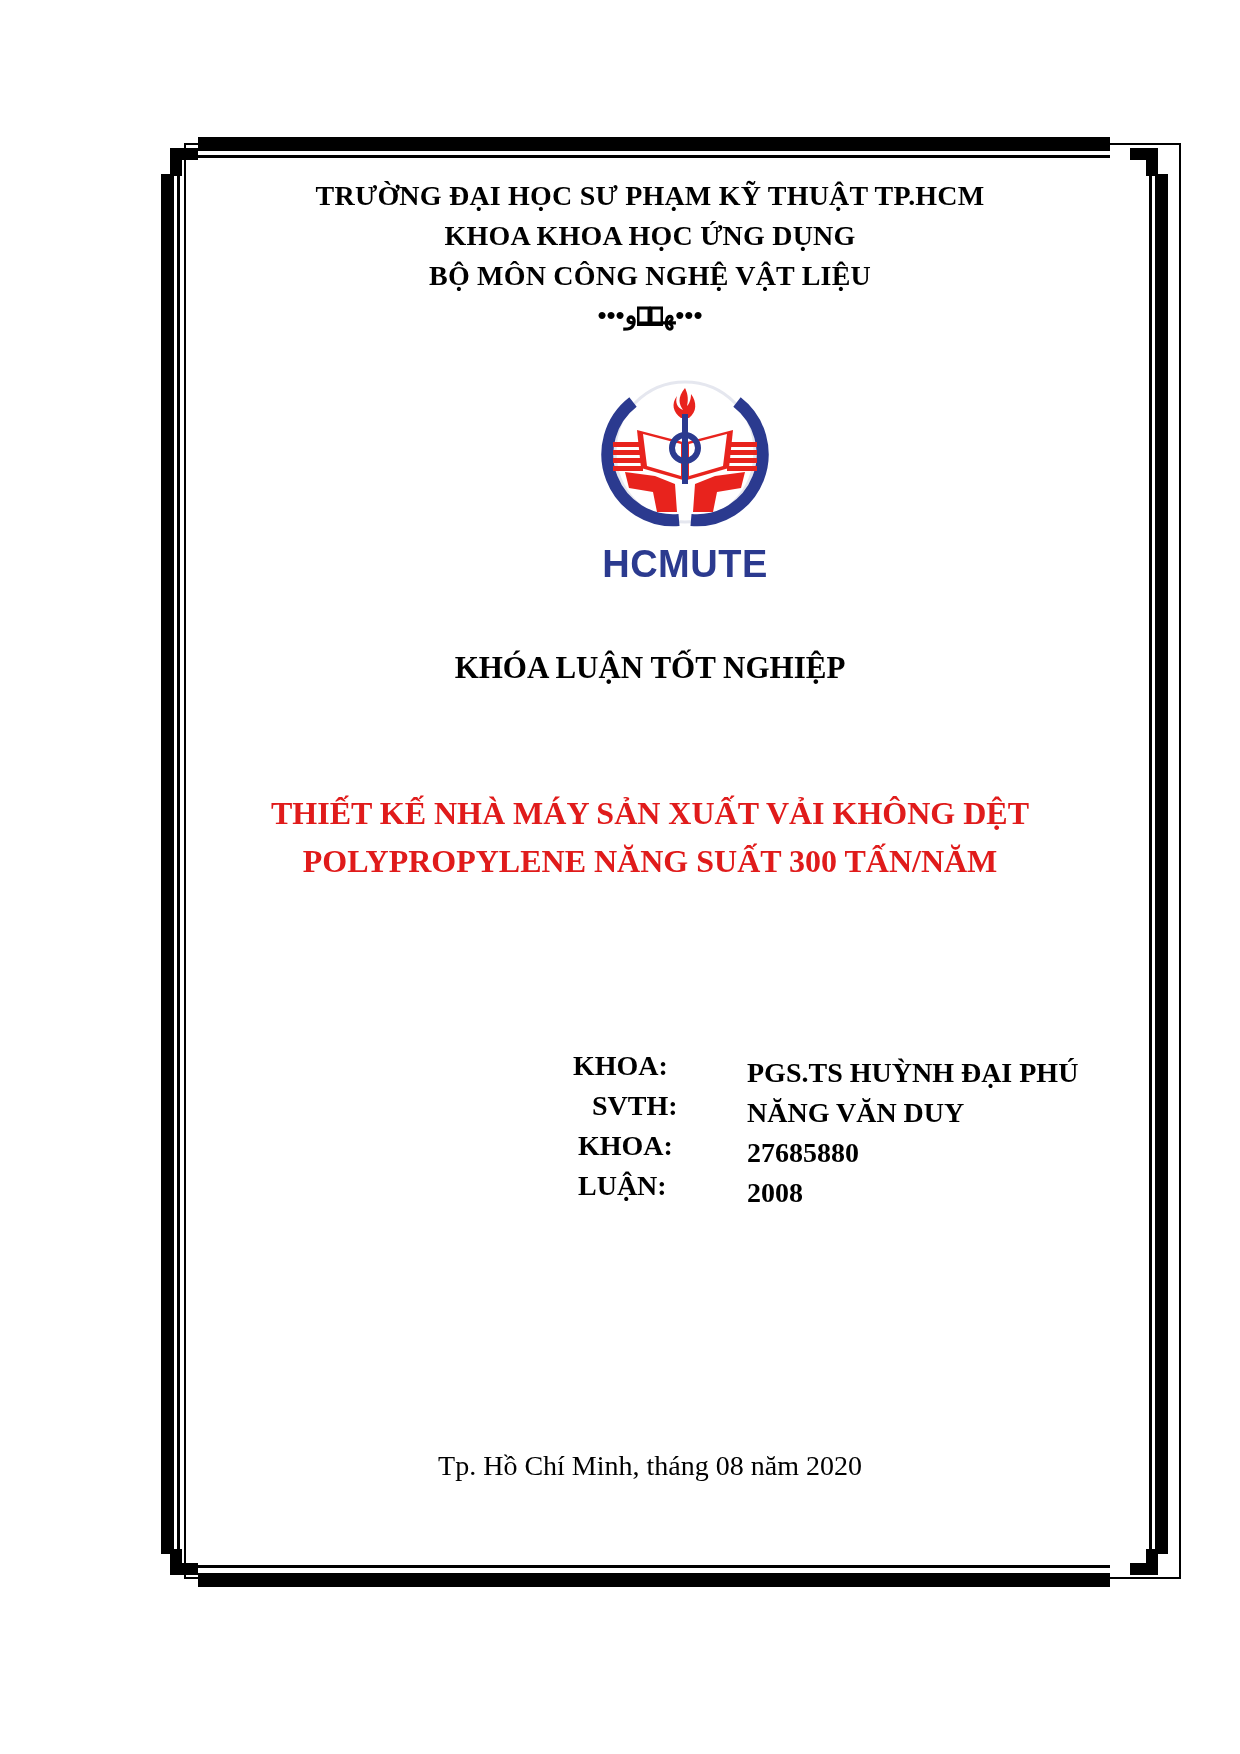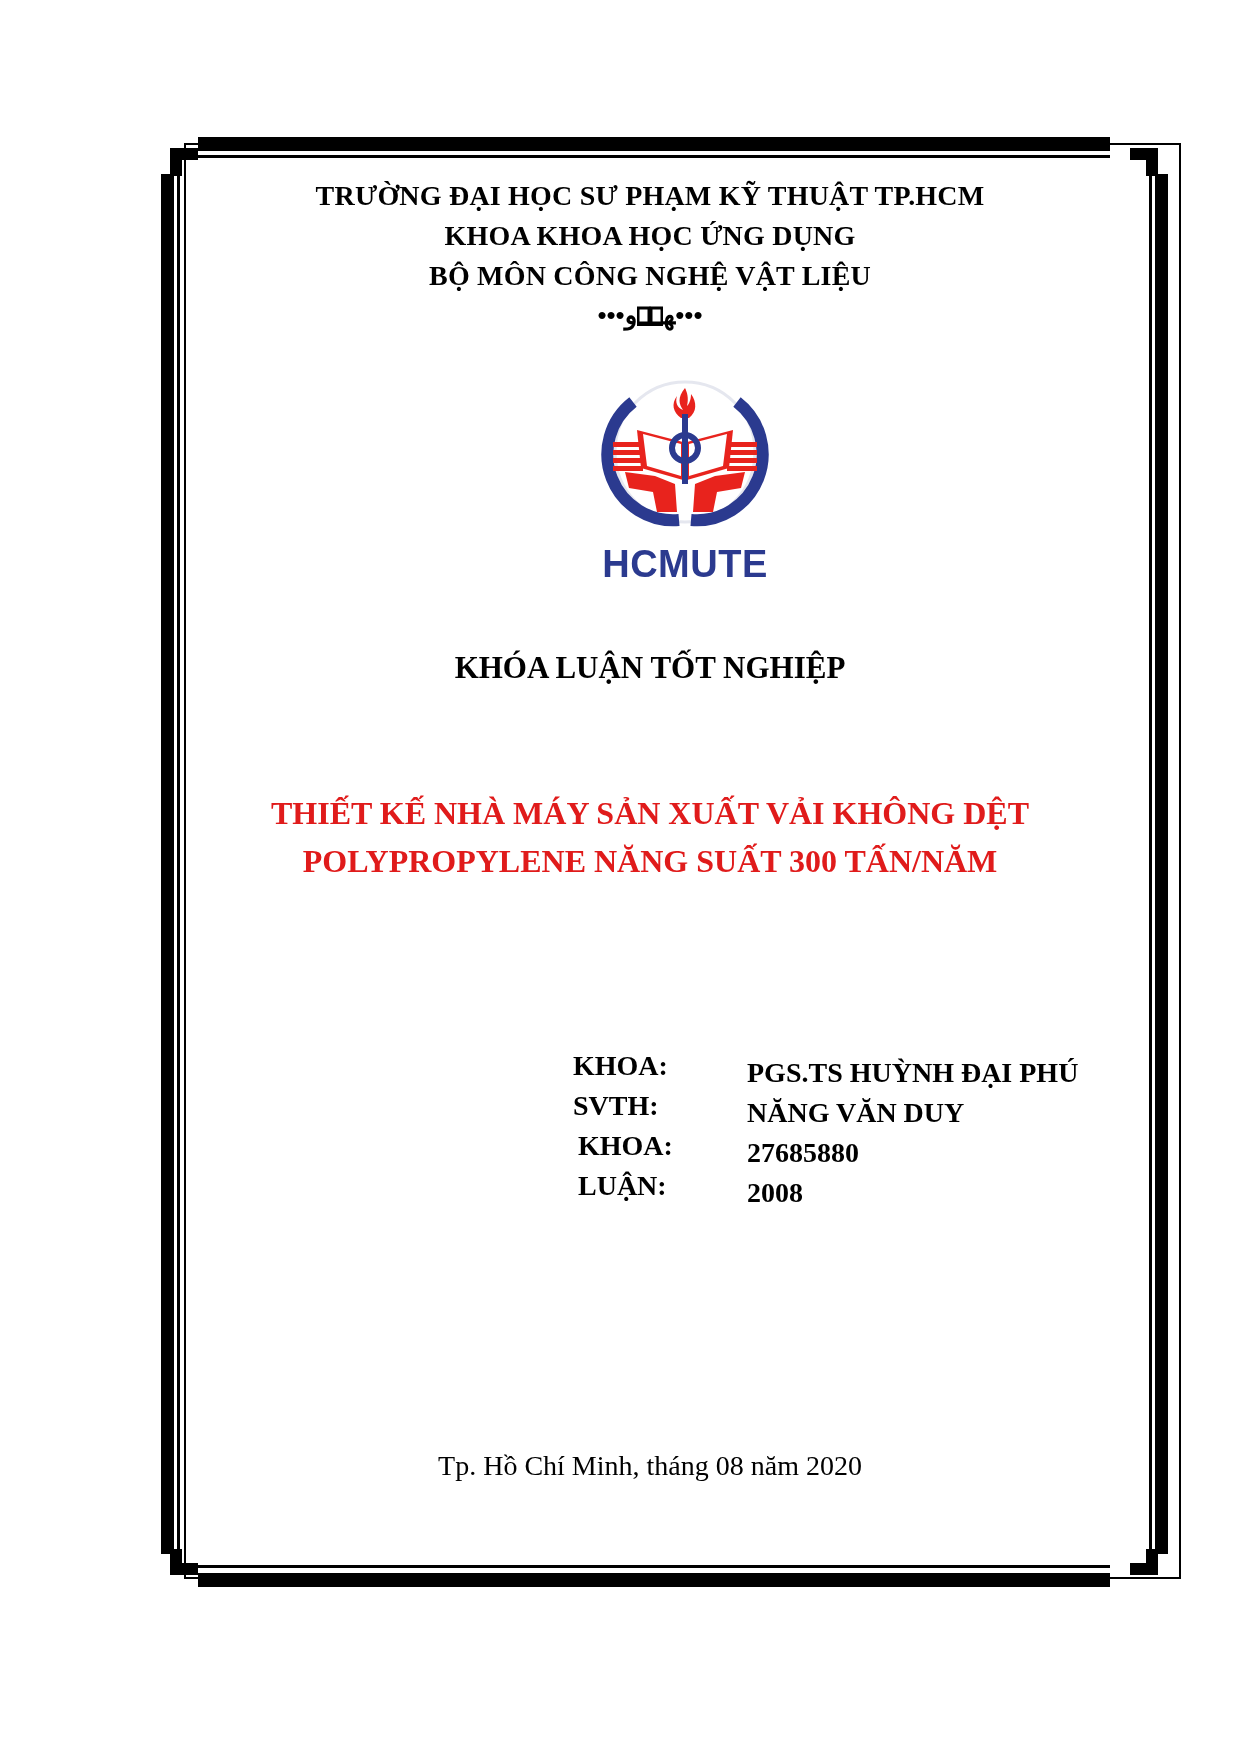--- a/index.html
+++ b/index.html
@@ -98,21 +98,21 @@
   <div class="center-line title-red" style="top:795px;">THIẾT KẾ NHÀ MÁY SẢN XUẤT VẢI KHÔNG DỆT</div>
   <div class="center-line title-red" style="top:843px;">POLYPROPYLENE NĂNG SUẤT 300 TẤN/NĂM</div>
 </div>
 
 <div>
   <div class="info-row" style="top:1050px;">
     <span class="info-label">KHOA:</span>
     <span class="info-value">PGS.TS HUỲNH ĐẠI PHÚ</span>
   </div>
   <div class="info-row" style="top:1090px;">
-    <span class="info-label" style="left:0;">SVTH:</span>
+    <span class="info-label" style="left:19px;">SVTH:</span>
     <span class="info-value">NĂNG VĂN DUY</span>
   </div>
   <div class="info-row" style="top:1130px;">
     <span class="info-label" style="left:5px;">KHOA:</span>
     <span class="info-value">27685880</span>
   </div>
   <div class="info-row" style="top:1170px;">
     <span class="info-label" style="left:5px;">LUẬN:</span>
     <span class="info-value">2008</span>
   </div>

